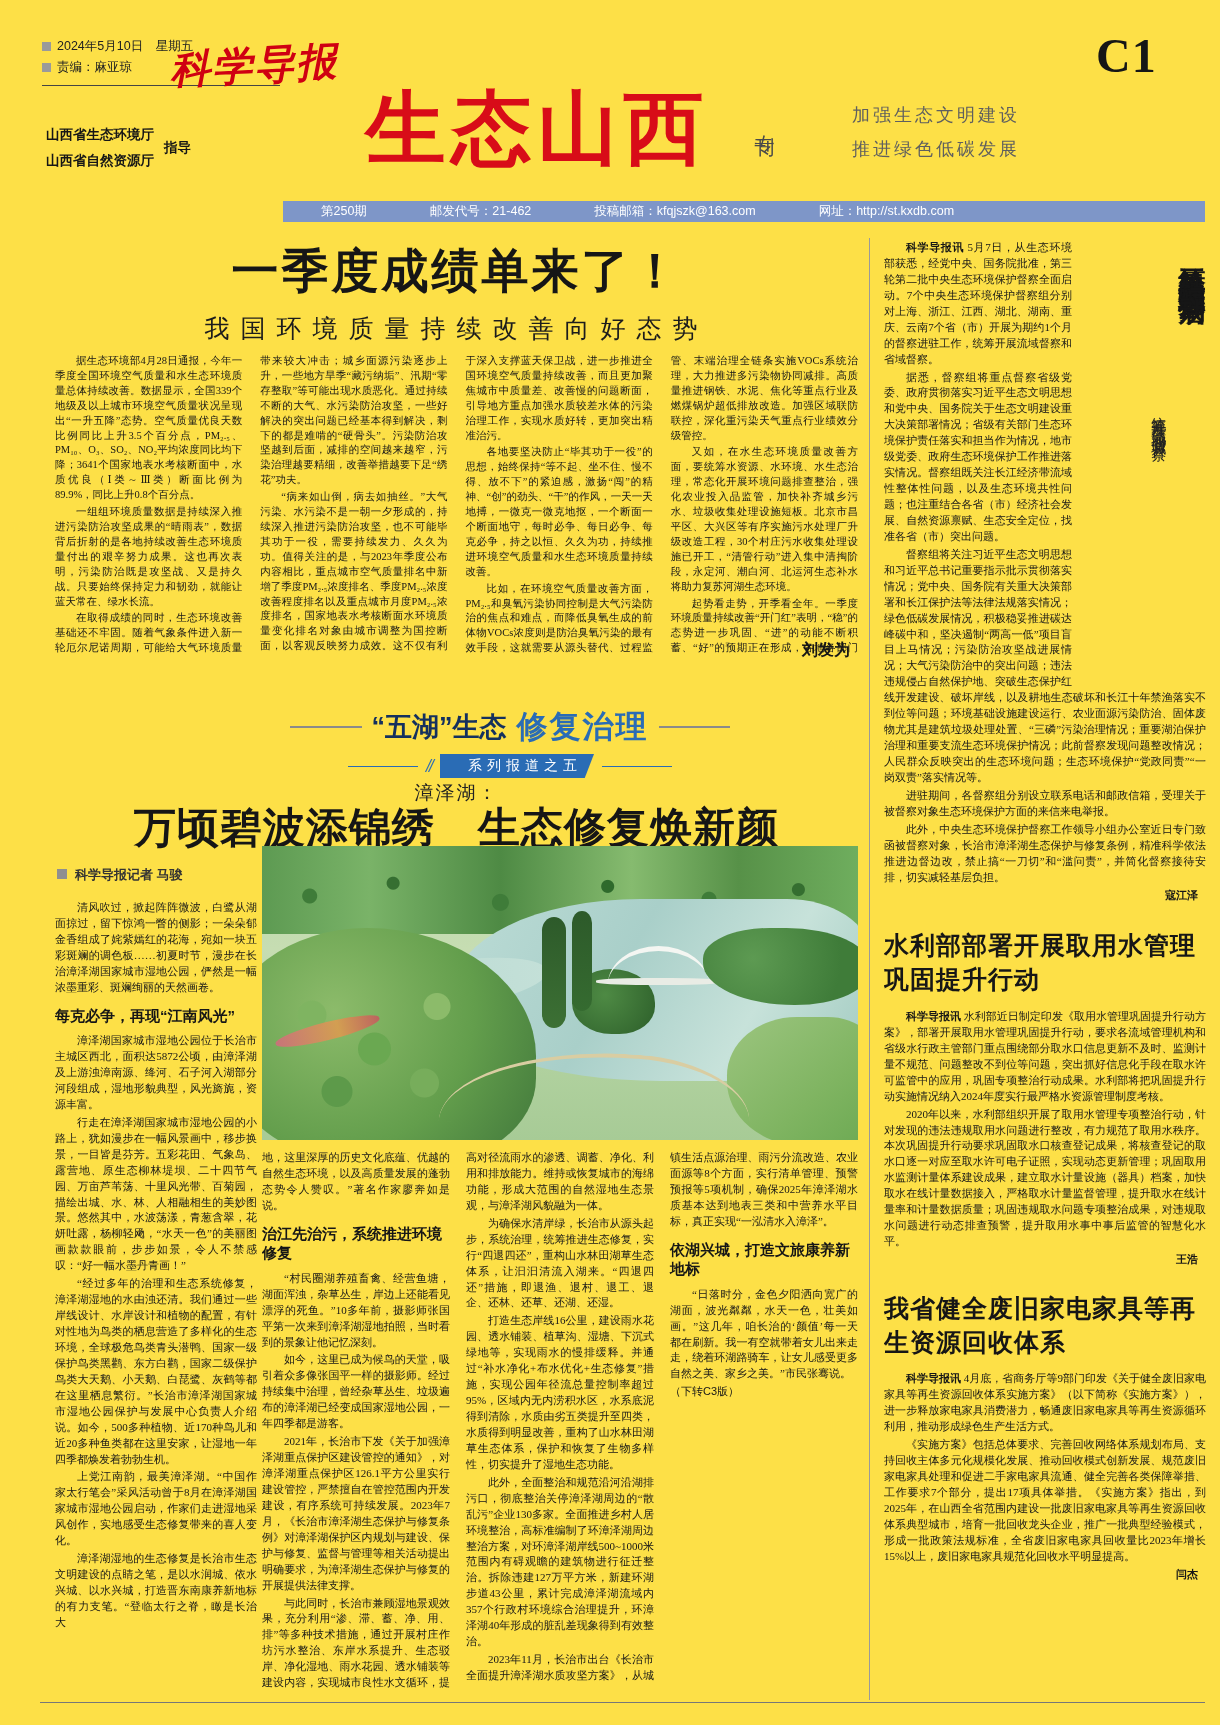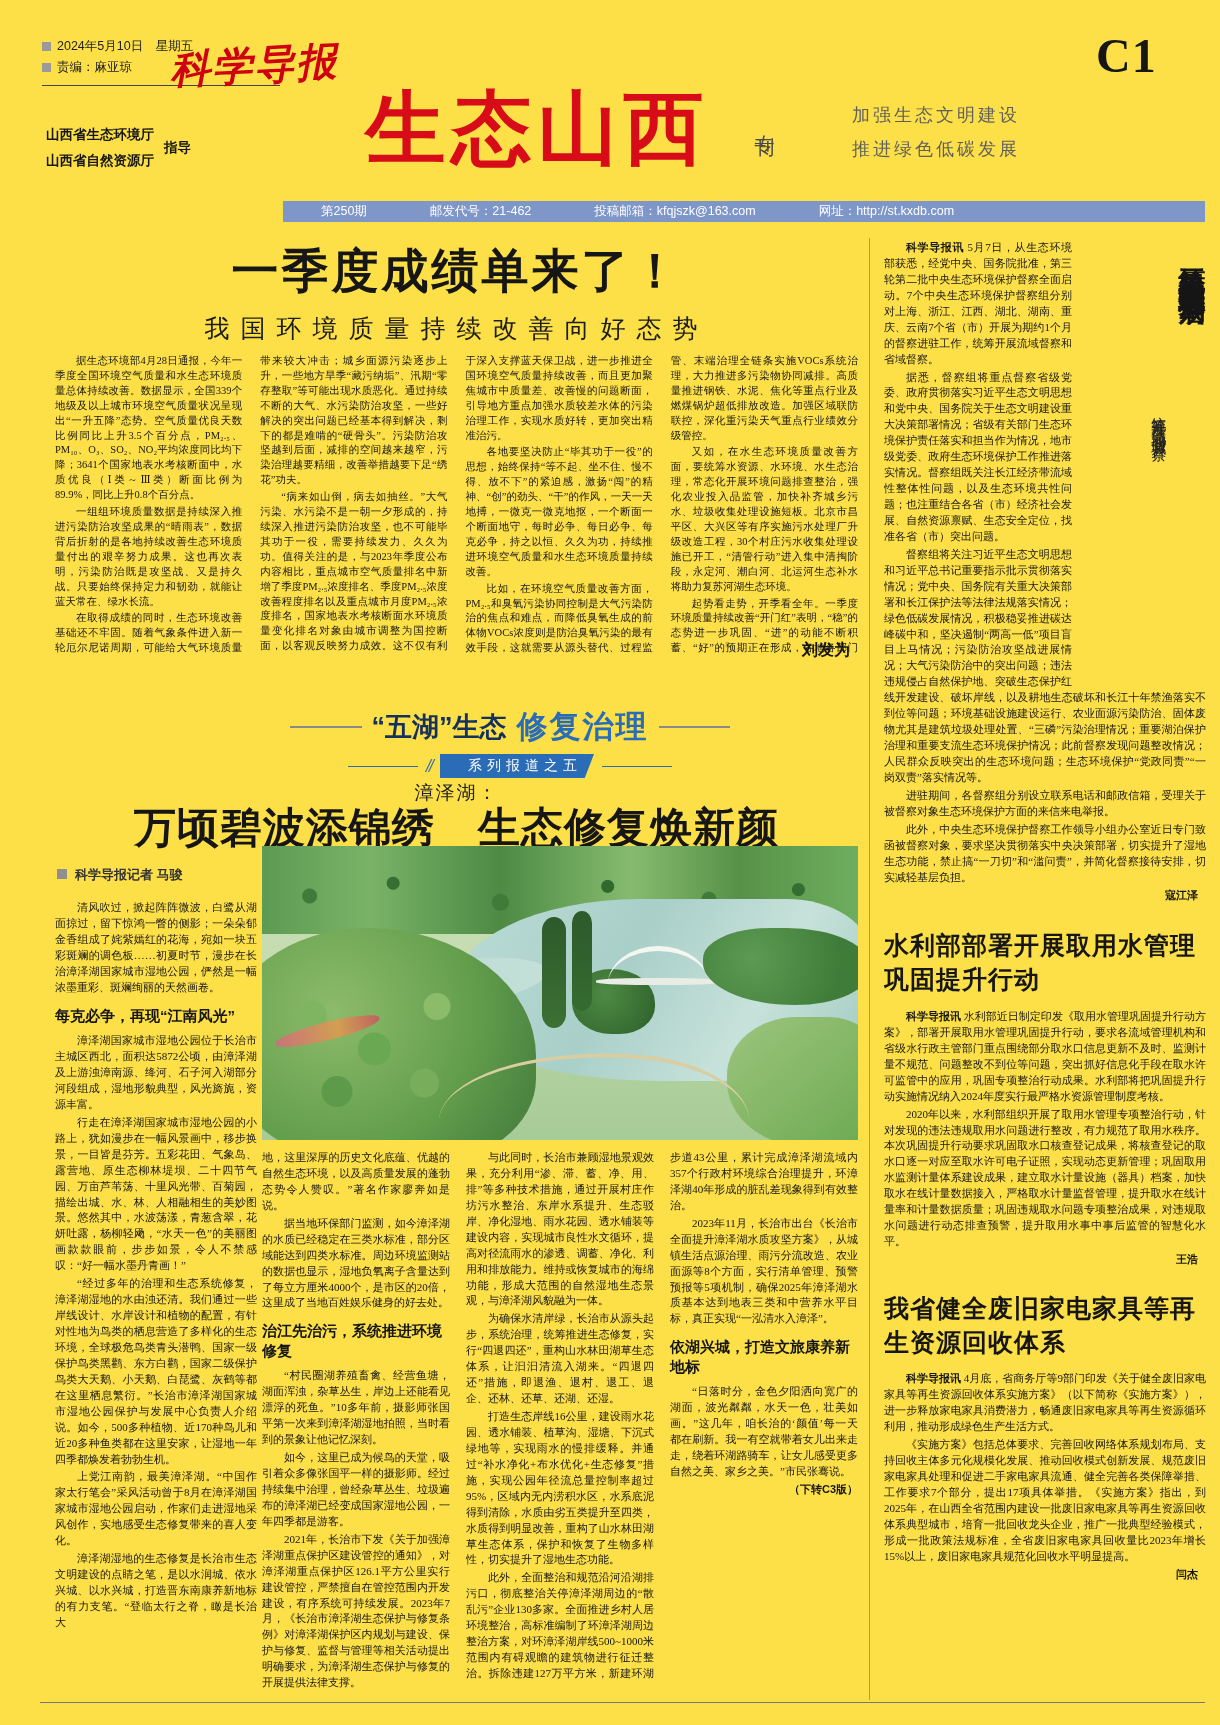--- a/index.html
+++ b/index.html
@@ -53,21 +53,21 @@
   .lake-head{left:55px;top:800px;width:803px;text-align:center;font-size:42px;font-weight:900;
         font-family:"Liberation Serif",serif;letter-spacing:1px;}
   .lake-byline{left:57px;top:866px;font-size:13px;font-weight:bold;
         font-family:"Liberation Sans","DejaVu Sans",sans-serif;color:#333;}
   .lake-byline .sq{display:inline-block;width:10px;height:10px;background:#8f8f8f;margin-right:8px;}
   .lake-col1{left:55px;top:900px;width:202px;height:798px;font-size:11px;overflow:hidden;}
   .lake-cols{left:262px;top:1150px;width:596px;height:542px;column-count:3;column-gap:16px;column-fill:auto;
         font-size:11px;overflow:hidden;}
   .sub-h{font-family:"Liberation Sans","DejaVu Sans",sans-serif;font-weight:900;font-size:15px;
         margin:10px 0 8px 0;text-indent:0;line-height:1.3;}
-  .jump{font-weight:bold;text-align:right;text-indent:0;font-family:"Liberation Sans","DejaVu Sans",sans-serif;}
+  .jump{font-weight:normal;text-align:left;text-indent:0;font-family:"Liberation Sans","DejaVu Sans",sans-serif;}
 
   
   .photo{left:262px;top:846px;width:596px;height:294px;overflow:hidden;
         background:linear-gradient(180deg,#b9d6a8 0%,#c6ddb2 35%,#b2d2a0 70%,#a7cb96 100%);}
   .ph{position:absolute;}
 
   
   .vline{left:869px;top:238px;width:1px;height:1462px;background:#9a9a9a;}
   .hline-bottom{left:40px;top:1702px;width:1165px;height:1px;background:#777;}
   .sidebar{left:884px;top:240px;width:322px;height:1458px;overflow:hidden;font-size:11px;}
@@ -181,21 +181,20 @@
     <div class="ph" style="left:74%;top:28%;width:28%;height:26%;
       background:radial-gradient(circle at 30% 40%,#5d9a52,#3f7c39 70%);border-radius:40% 50% 45% 55%;"></div>
     <div class="ph" style="left:78%;top:58%;width:26%;height:44%;
       background:linear-gradient(140deg,#9cc57f,#7fb461 60%,#6aa851);border-radius:45% 35% 0 50%;"></div>
     <div class="ph" style="left:30%;top:70%;width:52%;height:26%;
       border-top:4px solid #d9cda2;border-radius:100% 60% 0 0/160% 120% 0 0;transform:rotate(4deg);"></div>
   </div>
 
   <div class="abs lake-cols">
     <p class="noindent">地，这里深厚的历史文化底蕴、优越的自然生态环境，以及高质量发展的蓬勃态势令人赞叹。”著名作家廖奔如是说。</p>
-    <p>据当地环保部门监测，如今漳泽湖的水质已经稳定在三类水标准，部分区域能达到四类水标准。周边环境监测站的数据也显示，湿地负氧离子含量达到了每立方厘米4000个，是市区的20倍，这里成了当地百姓娱乐健身的好去处。</p>
     <div class="sub-h">治江先治污，系统推进环境修复</div>
     <p>“村民圈湖养殖畜禽、经营鱼塘，湖面浑浊，杂草丛生，岸边上还能看见漂浮的死鱼。”10多年前，摄影师张国平第一次来到漳泽湖湿地拍照，当时看到的景象让他记忆深刻。</p>
     <p>如今，这里已成为候鸟的天堂，吸引着众多像张国平一样的摄影师。经过持续集中治理，曾经杂草丛生、垃圾遍布的漳泽湖已经变成国家湿地公园，一年四季都是游客。</p>
     <p>2021年，长治市下发《关于加强漳泽湖重点保护区建设管控的通知》，对漳泽湖重点保护区126.1平方公里实行建设管控，严禁擅自在管控范围内开发建设，有序系统可持续发展。2023年7月，《长治市漳泽湖生态保护与修复条例》对漳泽湖保护区内规划与建设、保护与修复、监督与管理等相关活动提出明确要求，为漳泽湖生态保护与修复的开展提供法律支撑。</p>
     <p>与此同时，长治市兼顾湿地景观效果，充分利用“渗、滞、蓄、净、用、排”等多种技术措施，通过开展村庄作坊污水整治、东岸水系提升、生态驳岸、净化湿地、雨水花园、透水铺装等建设内容，实现城市良性水文循环，提高对径流雨水的渗透、调蓄、净化、利用和排放能力。维持或恢复城市的海绵功能，形成大范围的自然湿地生态景观，与漳泽湖风貌融为一体。</p>
     <p>为确保水清岸绿，长治市从源头起步，系统治理，统筹推进生态修复，实行“四退四还”，重构山水林田湖草生态体系，让汩汩清流入湖来。“四退四还”措施，即退渔、退村、退工、退企、还林、还草、还湖、还湿。</p>
     <p>打造生态岸线16公里，建设雨水花园、透水铺装、植草沟、湿塘、下沉式绿地等，实现雨水的慢排缓释。并通过“补水净化+布水优化+生态修复”措施，实现公园年径流总量控制率超过95%，区域内无内涝积水区，水系底泥得到清除，水质由劣五类提升至四类，水质得到明显改善，重构了山水林田湖草生态体系，保护和恢复了生物多样性，切实提升了湿地生态功能。</p>
     <p>此外，全面整治和规范沿河沿湖排污口，彻底整治关停漳泽湖周边的“散乱污”企业130多家。全面推进乡村人居环境整治，高标准编制了环漳泽湖周边整治方案，对环漳泽湖岸线500~1000米范围内有碍观瞻的建筑物进行征迁整治。拆除违建127万平方米，新建环湖步道43公里，累计完成漳泽湖流域内357个行政村环境综合治理提升，环漳泽湖40年形成的脏乱差现象得到有效整治。</p>
     <p>2023年11月，长治市出台《长治市全面提升漳泽湖水质攻坚方案》，从城镇生活点源治理、雨污分流改造、农业面源等8个方面，实行清单管理、预警预报等5项机制，确保2025年漳泽湖水质基本达到地表三类和中营养水平目标，真正实现“一泓清水入漳泽”。</p>
     <div class="sub-h">依湖兴城，打造文旅康养新地标</div>
@@ -210,21 +209,21 @@
 
     <div>
       <div class="vt-block">
         <div class="vt-sub">统筹开展流域和省域督察</div>
         <div class="vt-title">第三轮第二批中央生态环保督察启动</div>
       </div>
       <p><b class="lead-in">科学导报讯</b><span> 5月7日，从生态环境部获悉，经党中央、国务院批准，第三轮第二批中央生态环境保护督察全面启动。7个中央生态环境保护督察组分别对上海、浙江、江西、湖北、湖南、重庆、云南7个省（市）开展为期约1个月的督察进驻工作，统筹开展流域督察和省域督察。</span></p>
       <p>据悉，督察组将重点督察省级党委、政府贯彻落实习近平生态文明思想和党中央、国务院关于生态文明建设重大决策部署情况；省级有关部门生态环境保护责任落实和担当作为情况，地市级党委、政府生态环境保护工作推进落实情况。督察组既关注长江经济带流域性整体性问题，以及生态环境共性问题；也注重结合各省（市）经济社会发展、自然资源禀赋、生态安全定位，找准各省（市）突出问题。</p>
       <p>督察组将关注习近平生态文明思想和习近平总书记重要指示批示贯彻落实情况；党中央、国务院有关重大决策部署和长江保护法等法律法规落实情况；绿色低碳发展情况，积极稳妥推进碳达峰碳中和，坚决遏制“两高一低”项目盲目上马情况；污染防治攻坚战进展情况；大气污染防治中的突出问题；违法违规侵占自然保护地、突破生态保护红线开发建设、破坏岸线，以及耕地生态破坏和长江十年禁渔落实不到位等问题；环境基础设施建设运行、农业面源污染防治、固体废物尤其是建筑垃圾处理处置、“三磷”污染治理情况；重要湖泊保护治理和重要支流生态环境保护情况；此前督察发现问题整改情况；人民群众反映突出的生态环境问题；生态环境保护“党政同责”“一岗双责”落实情况等。</p>
       <p>进驻期间，各督察组分别设立联系电话和邮政信箱，受理关于被督察对象生态环境保护方面的来信来电举报。</p>
-      <p>此外，中央生态环境保护督察工作领导小组办公室近日专门致函被督察对象，要求坚决贯彻落实中央决策部署，切实提升了湿地生态功能，禁止搞“一刀切”和“滥问责”，并简化督察接待安排，切实减轻基层负担。</p>
+      <p>此外，中央生态环境保护督察工作领导小组办公室近日专门致函被督察对象，长治市漳泽湖生态保护与修复条例，精准科学依法推进边督边改，禁止搞“一刀切”和“滥问责”，并简化督察接待安排，切实减轻基层负担。</p>
       <p class="author">寇江泽</p>
     </div>
 
     <div>
       <h2 class="side-h2">水利部部署开展取用水管理巩固提升行动</h2>
       <p><b class="lead-in">科学导报讯</b><span> 水利部近日制定印发《取用水管理巩固提升行动方案》，部署开展取用水管理巩固提升行动，要求各流域管理机构和省级水行政主管部门重点围绕部分取水口信息更新不及时、监测计量不规范、问题整改不到位等问题，突出抓好信息化手段在取水许可监管中的应用，巩固专项整治行动成果。水利部将把巩固提升行动实施情况纳入2024年度实行最严格水资源管理制度考核。</span></p>
       <p>2020年以来，水利部组织开展了取用水管理专项整治行动，针对发现的违法违规取用水问题进行整改，有力规范了取用水秩序。本次巩固提升行动要求巩固取水口核查登记成果，将核查登记的取水口逐一对应至取水许可电子证照，实现动态更新管理；巩固取用水监测计量体系建设成果，建立取水计量设施（器具）档案，加快取水在线计量数据接入，严格取水计量监督管理，提升取水在线计量率和计量数据质量；巩固违规取水问题专项整治成果，对违规取水问题进行动态排查预警，提升取用水事中事后监管的智慧化水平。</p>
       <p class="author">王浩</p>
     </div>
 

